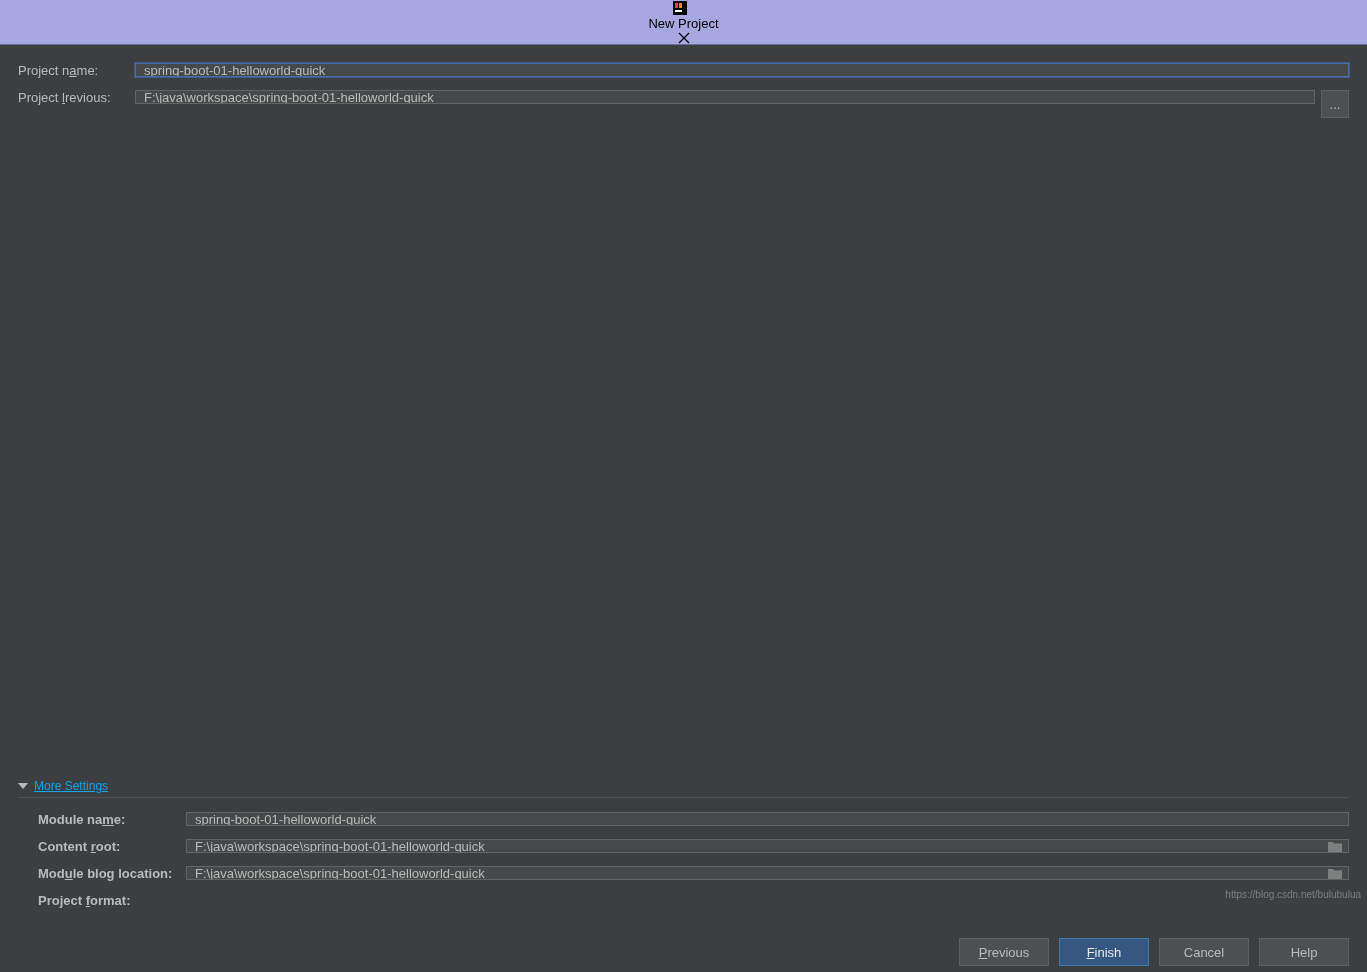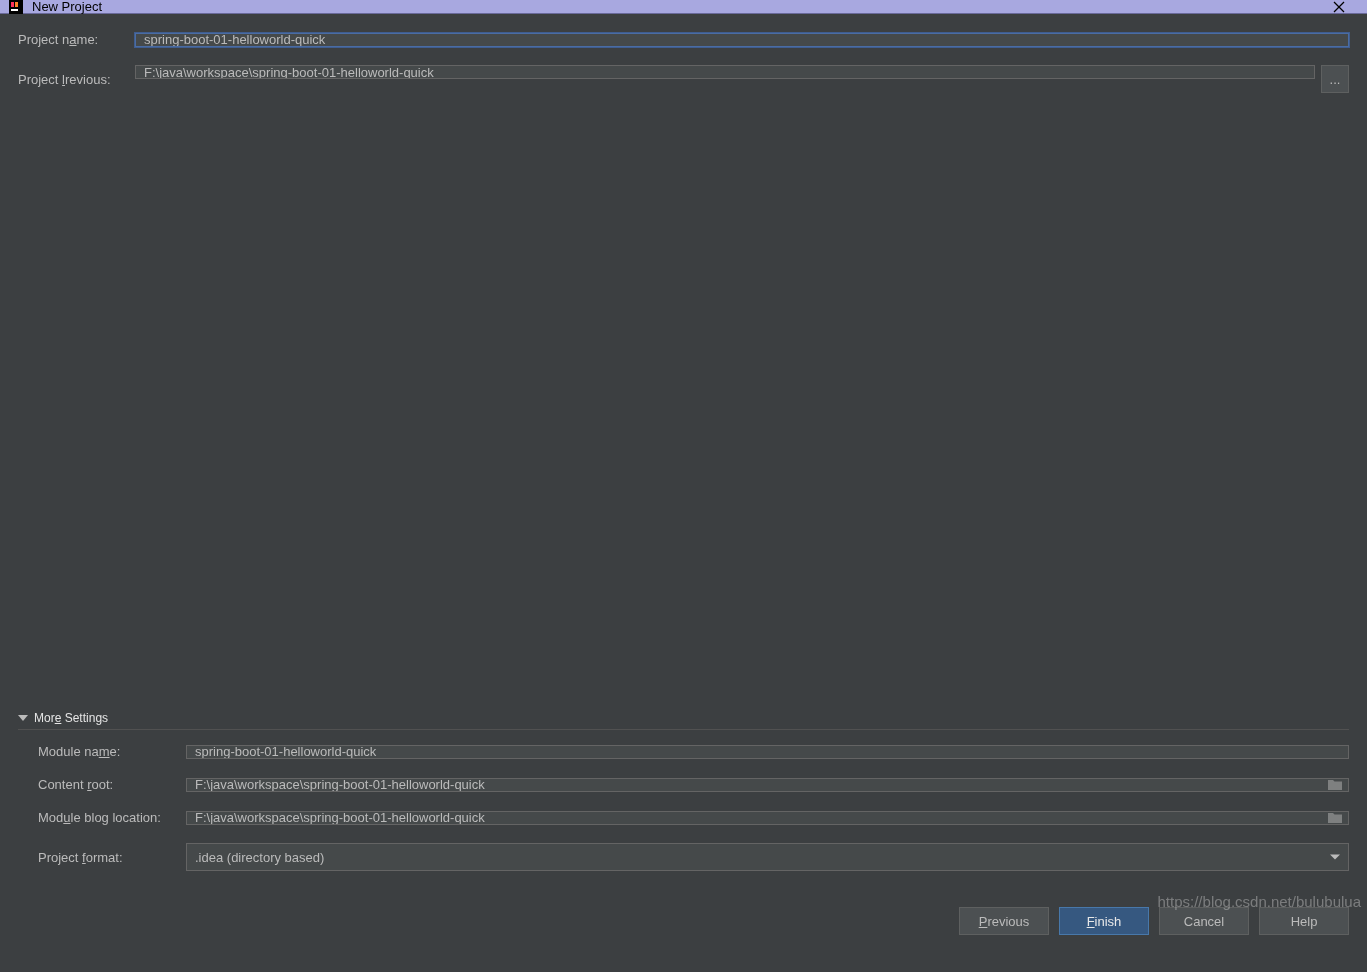--- a/index.html
+++ b/index.html
@@ -1,42 +1,43 @@
 <!DOCTYPE html>
 <html><head>
   <meta charset="utf-8">
   <style>
     * { margin: 0; padding: 0; box-sizing: border-box; font-family: "Segoe UI", Arial, sans-serif; }
     body { width: 1367px; height: 972px; background: #3c3f41; color: #bbbbbb; font-size: 13px; overflow: hidden; }
 
     
     .title-bar {
-      height: 14px;
+      height: 45px;
       background: #a8a8e0;
       display: flex;
       align-items: center;
       padding: 0 8px;
       border-bottom: 1px solid #6a6a9a;
+      flex-direction: column;
     }
     .title-bar .app-icon {
       width: 16px; height: 16px;
       margin-right: 8px;
       display: inline-flex; align-items: center; justify-content: center;
     }
     .title-bar .title-text { color: #000; font-size: 13px; flex: 1; }
     .title-bar .close-btn {
       width: 40px; height: 31px;
       display: flex; align-items: center; justify-content: center;
       cursor: pointer;
     }
     .title-bar .close-btn svg { width: 12px; height: 12px; }
 
     
     .content { padding: 18px 18px 0 18px; height: calc(100% - 31px); display: flex; flex-direction: column; }
-    .form-row { display: flex; align-items: center; margin-bottom: 18px; }
+    .form-row { display: flex; margin-bottom: 12px; }
     .form-label { width: 117px; color: #bbbbbb; font-size: 13px; }
     .form-label .ul { text-decoration: underline; }
     .input-wrap { flex: 1; display: flex; gap: 6px; }
     .text-input {
       flex: 1;
       background: #45494a;
       border: 1px solid #646464;
       color: #bbbbbb;
       height: 14px;
       padding: 0 8px;
@@ -67,25 +68,25 @@
       margin-bottom: 14px;
       cursor: pointer;
     }
     .section-header .tri {
       width: 0; height: 0;
       border-left: 5px solid transparent;
       border-right: 5px solid transparent;
       border-top: 6px solid #bbbbbb;
       margin-right: 6px;
     }
-    .section-header .sh-text { color: #e5e5e5; font-size: 12px; }
+    .section-header .sh-text { color: #0ea5e9; font-size: 12px; text-decoration: underline; }
     .section-header .sh-text .ul { text-decoration: underline; }
 
     .more-block { padding-left: 20px; }
-    .more-block .form-label { width: 148px; }
+    .more-block .form-label { width: 148px; font-weight: bold; }
 
     .input-with-icon { flex: 1; position: relative; display: flex; }
     .input-with-icon .text-input { padding-right: 32px; }
     .folder-icon-btn {
       position: absolute; right: 4px; top: 50%; transform: translateY(-50%);
       width: 20px; height: 16px;
       display: flex; align-items: center; justify-content: center;
       cursor: pointer;
     }
     .folder-icon-btn svg { width: 16px; height: 13px; opacity: 0.55; }
@@ -129,23 +130,23 @@
     .btn .ul { text-decoration: underline; }
     .btn.primary {
       background: #365880;
       border: 1px solid #4878aa;
       color: #e8e8e8;
     }
 
     .watermark {
       position: absolute;
       right: 6px;
-      bottom: 62px;
+      bottom: 72px;
       color: rgba(200,200,200,0.45);
-      font-size: 15px;
+      font-size: 10px;
       pointer-events: none;
     }
   </style>
 </head>
 <body>
 
 <div class="title-bar">
   <span class="app-icon">
     <svg viewBox="0 0 16 16">
         <rect x="1" y="1" width="14" height="14" fill="#000"></rect>
@@ -231,24 +232,20 @@
               <path d="M1 2 L6 2 L7.5 3.5 L15 3.5 L15 12 L1 12 Z" fill="#adadad"></path>
             </svg>
         </div>
       </div>
     </div>
 
     <div class="form-row">
       <div class="form-label">
         <span>Project </span><span class="ul">f</span><span>ormat:</span>
       </div>
-      <div class="select-input">
-        <span>.idea (directory based)</span>
-        <span class="chev"></span>
-      </div>
     </div>
 
   </div>
 
   <div class="button-bar">
     <div class="btn">
       <span class="ul">P</span>
         <span>revious</span>
     </div>
     <div class="btn primary">

